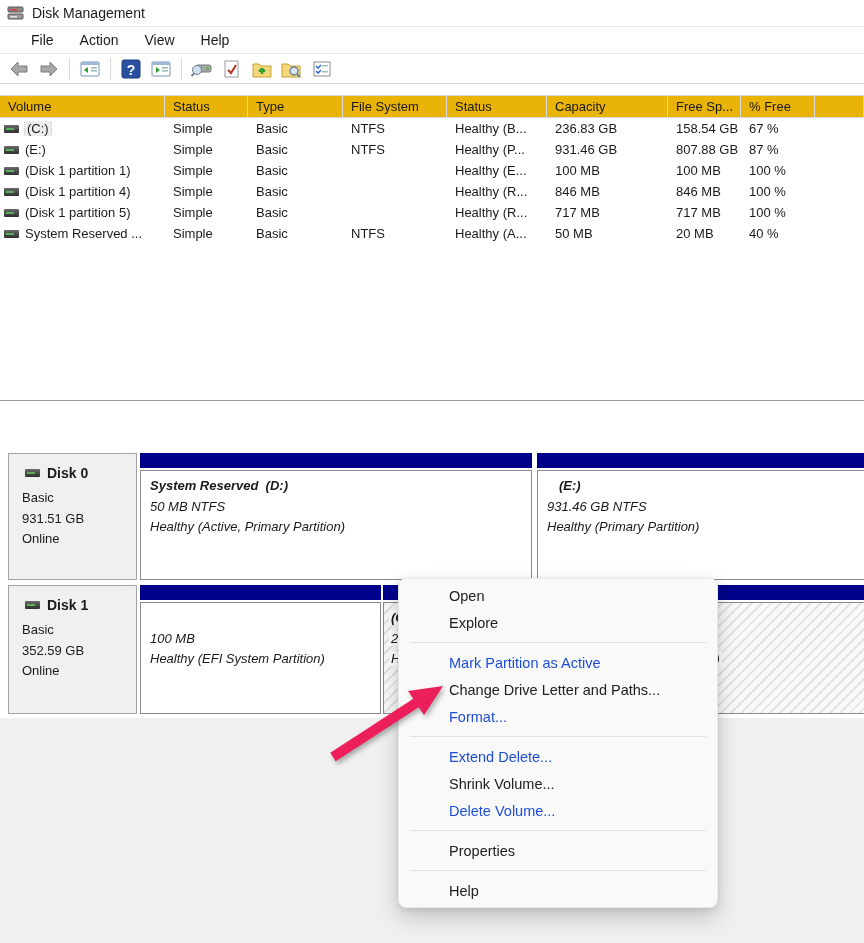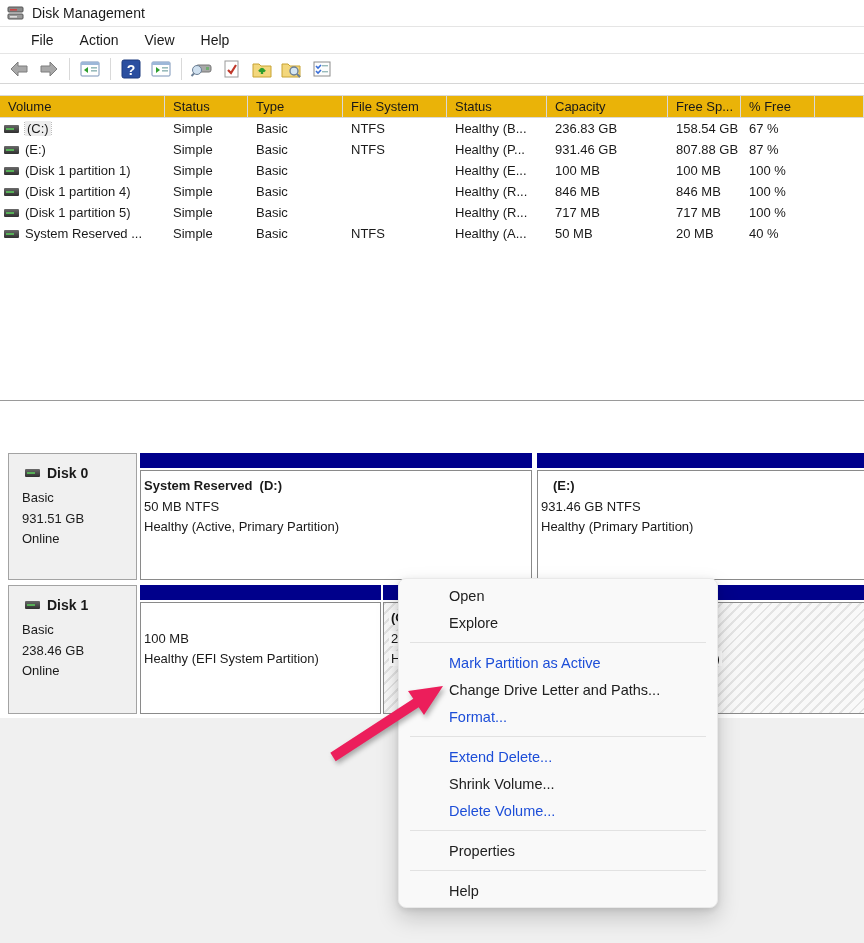--- a/index.html
+++ b/index.html
@@ -38,21 +38,21 @@
 
   .diskrow { position:absolute; left:0; width:864px; }
   .disklabel { position:absolute; left:8px; top:0; width:129px; height:100%; background:#f0f0f0; border:1px solid #a3a3a3; padding:11px 0 0 13px; }
   .disklabel .dl-title { display:flex; align-items:center; gap:7px; margin-bottom:7px; }
   .disklabel .dl-title .drive-ico { margin-left:3px; }
   .disklabel .dl-name { font-weight:bold; font-size:14px; }
   .disklabel .dl-line { font-size:13px; line-height:20.5px; }
 
   .part { position:absolute; top:0; height:100%; display:flex; flex-direction:column; }
   .part .strip { height:15px; background:#00008b; flex:none; }
-  .part .pbox { flex:1; margin-top:2px; border:1px solid #8a8a8a; background:#fff; padding:5px 1px; overflow:hidden; }
+  .part .pbox { flex:1; margin-top:2px; border:1px solid #8a8a8a; background:#fff; padding:5px 7px; overflow:hidden;font-style:italic; }
   .part .pbox.hatch { background:repeating-linear-gradient(135deg,#e4e4e4 0 2px,#f9f9f9 2px 7px); }
   .pline { font-size:13px; line-height:20.5px; white-space:pre; }
   .pline.t { font-weight:bold; }
   .pbox.hatch .pline span { background:#fff; padding:0 2px; }
   .pbox .pline span { padding:0 2px; }
 
   
   .ctxmenu { position:absolute; left:398px; top:578px; width:320px; background:#f9f9f9; border:1px solid #e9e9e9;
              border-radius:8px; box-shadow:0 10px 22px rgba(0,0,0,.18), 0 2px 6px rgba(0,0,0,.10); padding:3px 0; z-index:5; }
   .mi { height:27px; display:flex; align-items:center; padding-left:50px; font-size:14.5px; color:#202020; cursor:default; }
@@ -289,21 +289,21 @@
     </div>
   </div>
 
   <div class="diskrow" style="top:141px; height:129px;">
     <div class="disklabel">
       <div class="dl-title">
         <span class="drive-ico"></span>
         <span class="dl-name">Disk 1</span>
       </div>
       <div class="dl-line">Basic</div>
-      <div class="dl-line">238.46 GB</div>
+      <div class="dl-line">352.59 GB</div>
       <div class="dl-line">Online</div>
     </div>
     <div class="part" style="left:140px; width:241px;">
       <div class="strip"></div>
       <div class="pbox">
         <div class="pline t"><span></span></div>
         <div class="pline"><span>100 MB</span></div>
         <div class="pline"><span>Healthy (EFI System Partition)</span></div>
       </div>
     </div>

